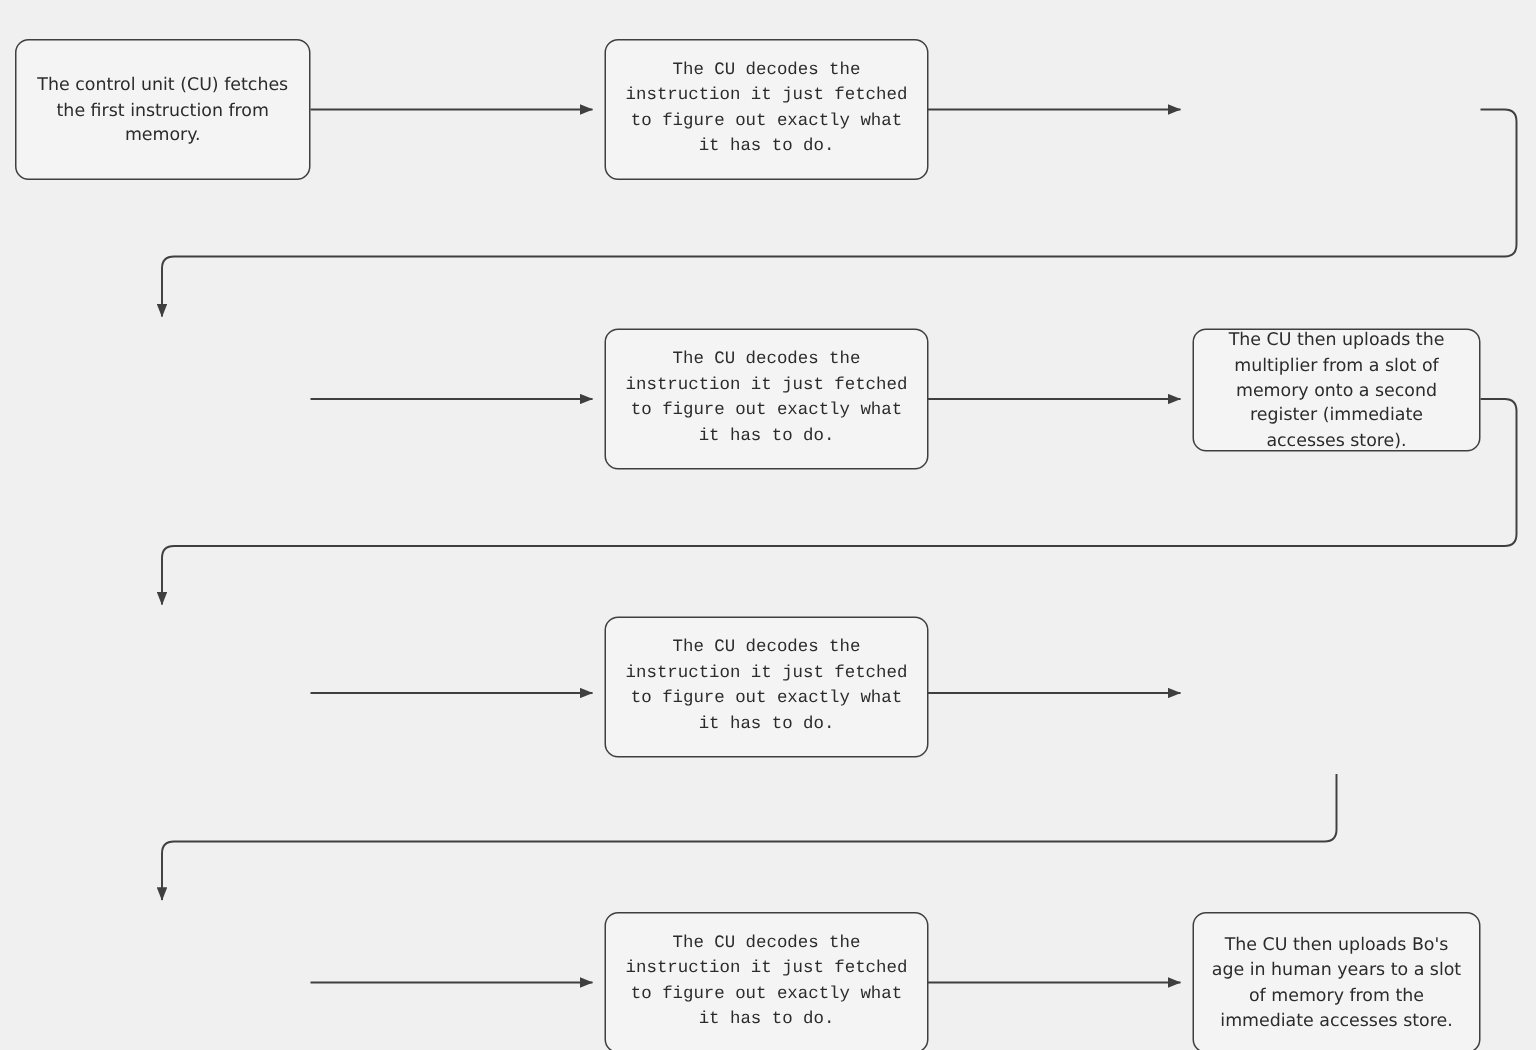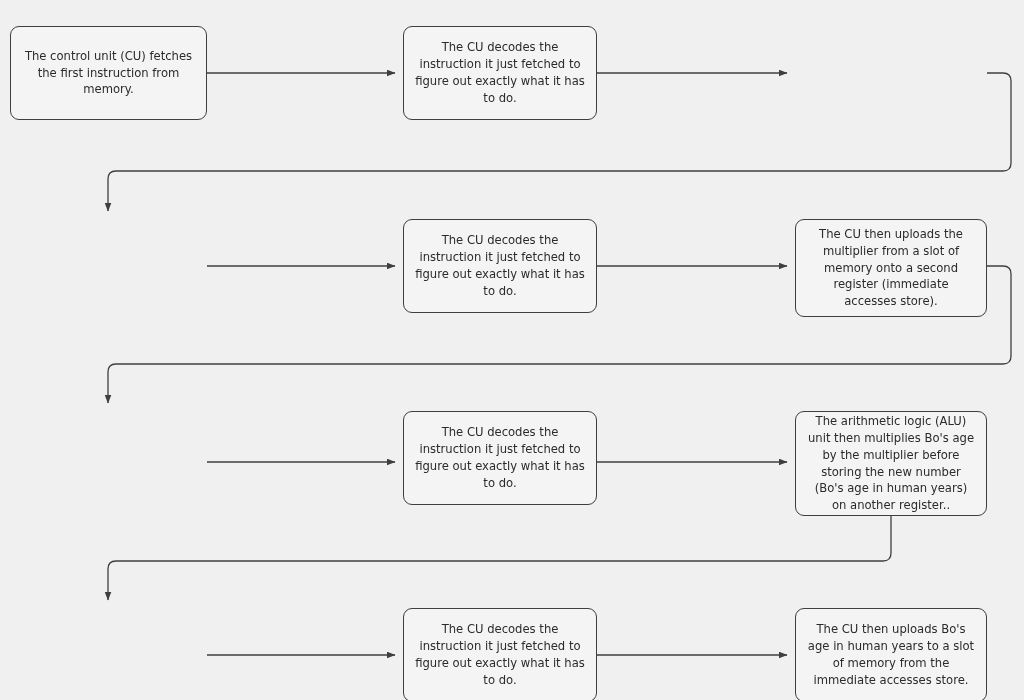--- a/index.html
+++ b/index.html
@@ -50,26 +50,26 @@
     white-space: pre-line;
   }
   
   .row1 { top: 10px; }
   .row2 { top: 203px; }
   .row3 { top: 395px; }
   .row4 { top: 592px; }
 
   
   .col1 { left: 10px;  width: 197px; }
-  .col2 { left: 403px; width: 194px; }
+  .col2 { left: 403px; width: 216px; font-family: Liberation Mono, monospace; }
   .col3 { left: 795px; width: 192px; }
 
   
   .h-std  { height: 94px; }
-  .h-tall { height: 98px; }
+  .h-tall { height: 82px; }
   .h-alu  { height: 105px; }
 </style>
 </head>
 <body>
 
 <div id="diagram">
 
   <svg class="edge-layer" viewBox="0 0 1024 700" width="1024" height="700" xmlns="http://www.w3.org/2000/svg">
     <defs>
       <marker id="arrowhead" markerWidth="9" markerHeight="7" refX="8.5" refY="3.5" orient="auto" markerUnits="userSpaceOnUse">
@@ -103,23 +103,20 @@
   <div class="node row2 col2 h-std">
     <span class="node-text">The CU decodes the instruction it just fetched to figure out exactly what it has to do.</span>
   </div>
   <div class="node row2 col3 h-tall">
     <span class="node-text">The CU then uploads the multiplier from a slot of memory onto a second register (immediate accesses store).</span>
   </div>
 
   <div class="node row3 col2 h-std">
     <span class="node-text">The CU decodes the instruction it just fetched to figure out exactly what it has to do.</span>
   </div>
-  <div class="node row3 col3 h-alu">
-    <span class="node-text">The arithmetic logic (ALU) unit then multiplies Bo's age by the multiplier before storing the new number (Bo's age in human years) on another register..</span>
-  </div>
 
   <div class="node row4 col2 h-std">
     <span class="node-text">The CU decodes the instruction it just fetched to figure out exactly what it has to do.</span>
   </div>
   <div class="node row4 col3 h-std">
     <span class="node-text">The CU then uploads Bo's age in human years to a slot of memory from the immediate accesses store.</span>
   </div>
 
 </div>
 

